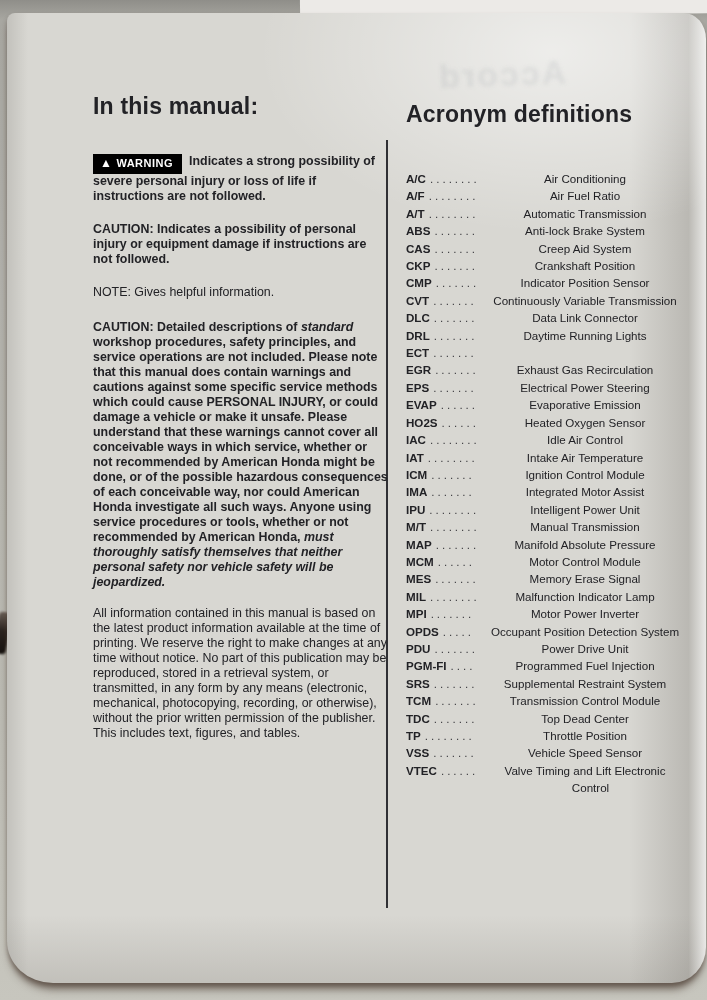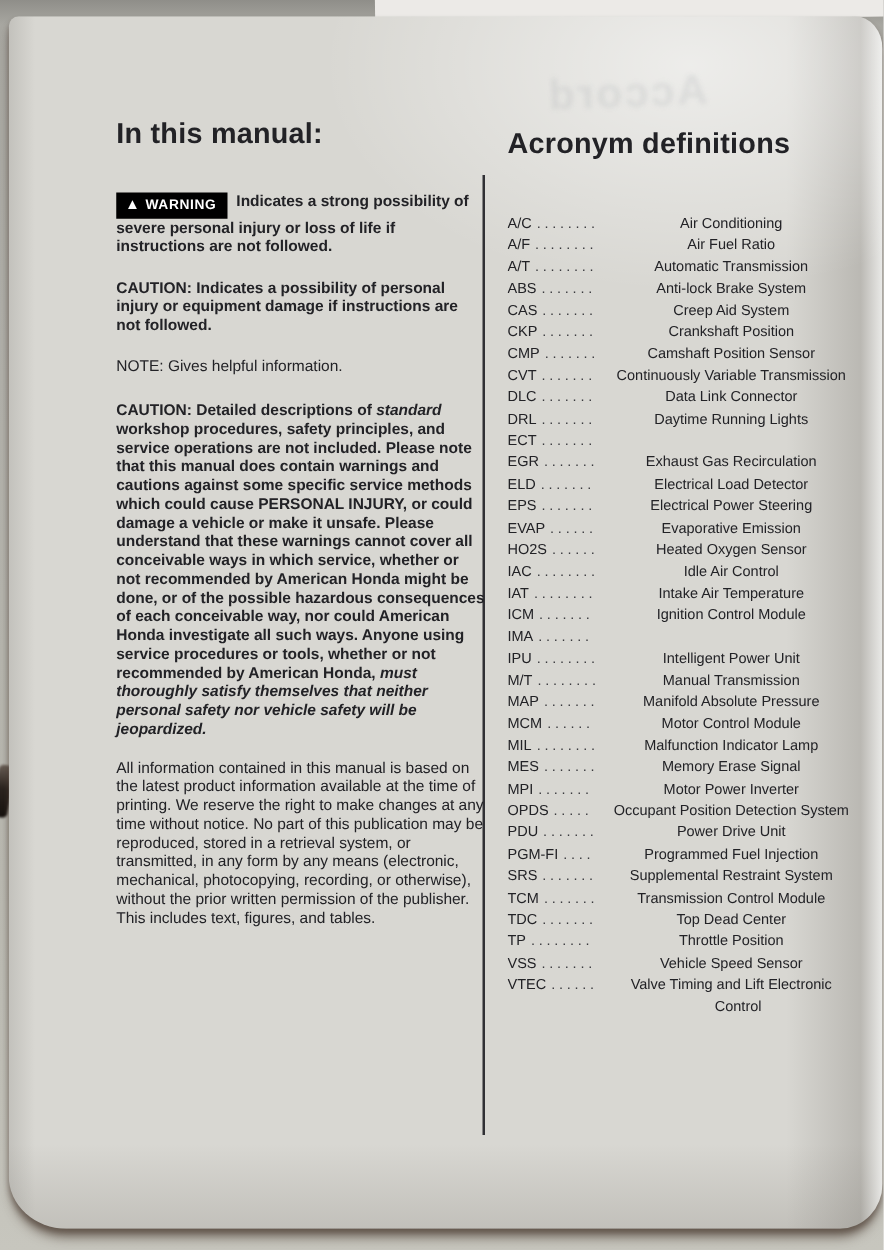--- a/index.html
+++ b/index.html
@@ -123,21 +123,21 @@
     font-size: 11.6px;
     line-height: 17.4px;
   }
   .acro-row .lead {
     flex: 0 0 76px;
     width: 76px;
     white-space: nowrap;
     overflow: hidden;
   }
   .acro-row .abbr {
-    font-weight: normal;
+    font-weight: bold;
     margin-right: 4px;
   }
   .acro-row .dots {
     letter-spacing: 3px;
     color: #3a3a3e;
   }
   .acro-row .def {
     flex: 1 1 auto;
     margin-left: 6px;
     padding-left: 11px;
@@ -202,21 +202,21 @@
     <span class="def">Creep Aid System</span>
   </div>
 
   <div class="acro-row">
     <span class="lead"><span class="abbr">CKP</span><span class="dots">.......</span></span>
     <span class="def">Crankshaft Position</span>
   </div>
 
   <div class="acro-row">
     <span class="lead"><span class="abbr">CMP</span><span class="dots">.......</span></span>
-    <span class="def">Camshaft Position Sensor</span>
+    <span class="def">Indicator Position Sensor</span>
   </div>
 
   <div class="acro-row">
     <span class="lead"><span class="abbr">CVT</span><span class="dots">.......</span></span>
     <span class="def">Continuously Variable Transmission</span>
   </div>
 
   <div class="acro-row">
     <span class="lead"><span class="abbr">DLC</span><span class="dots">.......</span></span>
     <span class="def">Data Link Connector</span>
@@ -230,24 +230,20 @@
 
   <div class="acro-row">
     <span class="lead"><span class="abbr">ECT</span><span class="dots">.......</span></span>
   </div>
 
   <div class="acro-row">
     <span class="lead"><span class="abbr">EGR</span><span class="dots">.......</span></span>
     <span class="def">Exhaust Gas Recirculation</span>
   </div>
 
-  <div class="acro-row">
-    <span class="lead"><span class="abbr">ELD</span><span class="dots">.......</span></span>
-    <span class="def">Electrical Load Detector</span>
-  </div>
 
   <div class="acro-row">
     <span class="lead"><span class="abbr">EPS</span><span class="dots">.......</span></span>
     <span class="def">Electrical Power Steering</span>
   </div>
 
   <div class="acro-row">
     <span class="lead"><span class="abbr">EVAP</span><span class="dots">......</span></span>
     <span class="def">Evaporative Emission</span>
   </div>
@@ -268,20 +264,21 @@
     <span class="def">Intake Air Temperature</span>
   </div>
 
   <div class="acro-row">
     <span class="lead"><span class="abbr">ICM</span><span class="dots">.......</span></span>
     <span class="def">Ignition Control Module</span>
   </div>
 
   <div class="acro-row">
     <span class="lead"><span class="abbr">IMA</span><span class="dots">.......</span></span>
+    <span class="def">Integrated Motor Assist</span>
   </div>
 
   <div class="acro-row">
     <span class="lead"><span class="abbr">IPU</span><span class="dots">........</span></span>
     <span class="def">Intelligent Power Unit</span>
   </div>
 
   <div class="acro-row">
     <span class="lead"><span class="abbr">M/T</span><span class="dots">........</span></span>
     <span class="def">Manual Transmission</span>
@@ -291,30 +288,30 @@
     <span class="lead"><span class="abbr">MAP</span><span class="dots">.......</span></span>
     <span class="def">Manifold Absolute Pressure</span>
   </div>
 
   <div class="acro-row">
     <span class="lead"><span class="abbr">MCM</span><span class="dots">......</span></span>
     <span class="def">Motor Control Module</span>
   </div>
 
   <div class="acro-row">
+    <span class="lead"><span class="abbr">MES</span><span class="dots">.......</span></span>
+    <span class="def">Memory Erase Signal</span>
+  </div>
+
+  <div class="acro-row">
     <span class="lead"><span class="abbr">MIL</span><span class="dots">........</span></span>
     <span class="def">Malfunction Indicator Lamp</span>
   </div>
 
   <div class="acro-row">
-    <span class="lead"><span class="abbr">MES</span><span class="dots">.......</span></span>
-    <span class="def">Memory Erase Signal</span>
-  </div>
-
-  <div class="acro-row">
     <span class="lead"><span class="abbr">MPI</span><span class="dots">.......</span></span>
     <span class="def">Motor Power Inverter</span>
   </div>
 
   <div class="acro-row">
     <span class="lead"><span class="abbr">OPDS</span><span class="dots">.....</span></span>
     <span class="def">Occupant Position Detection System</span>
   </div>
 
   <div class="acro-row">

